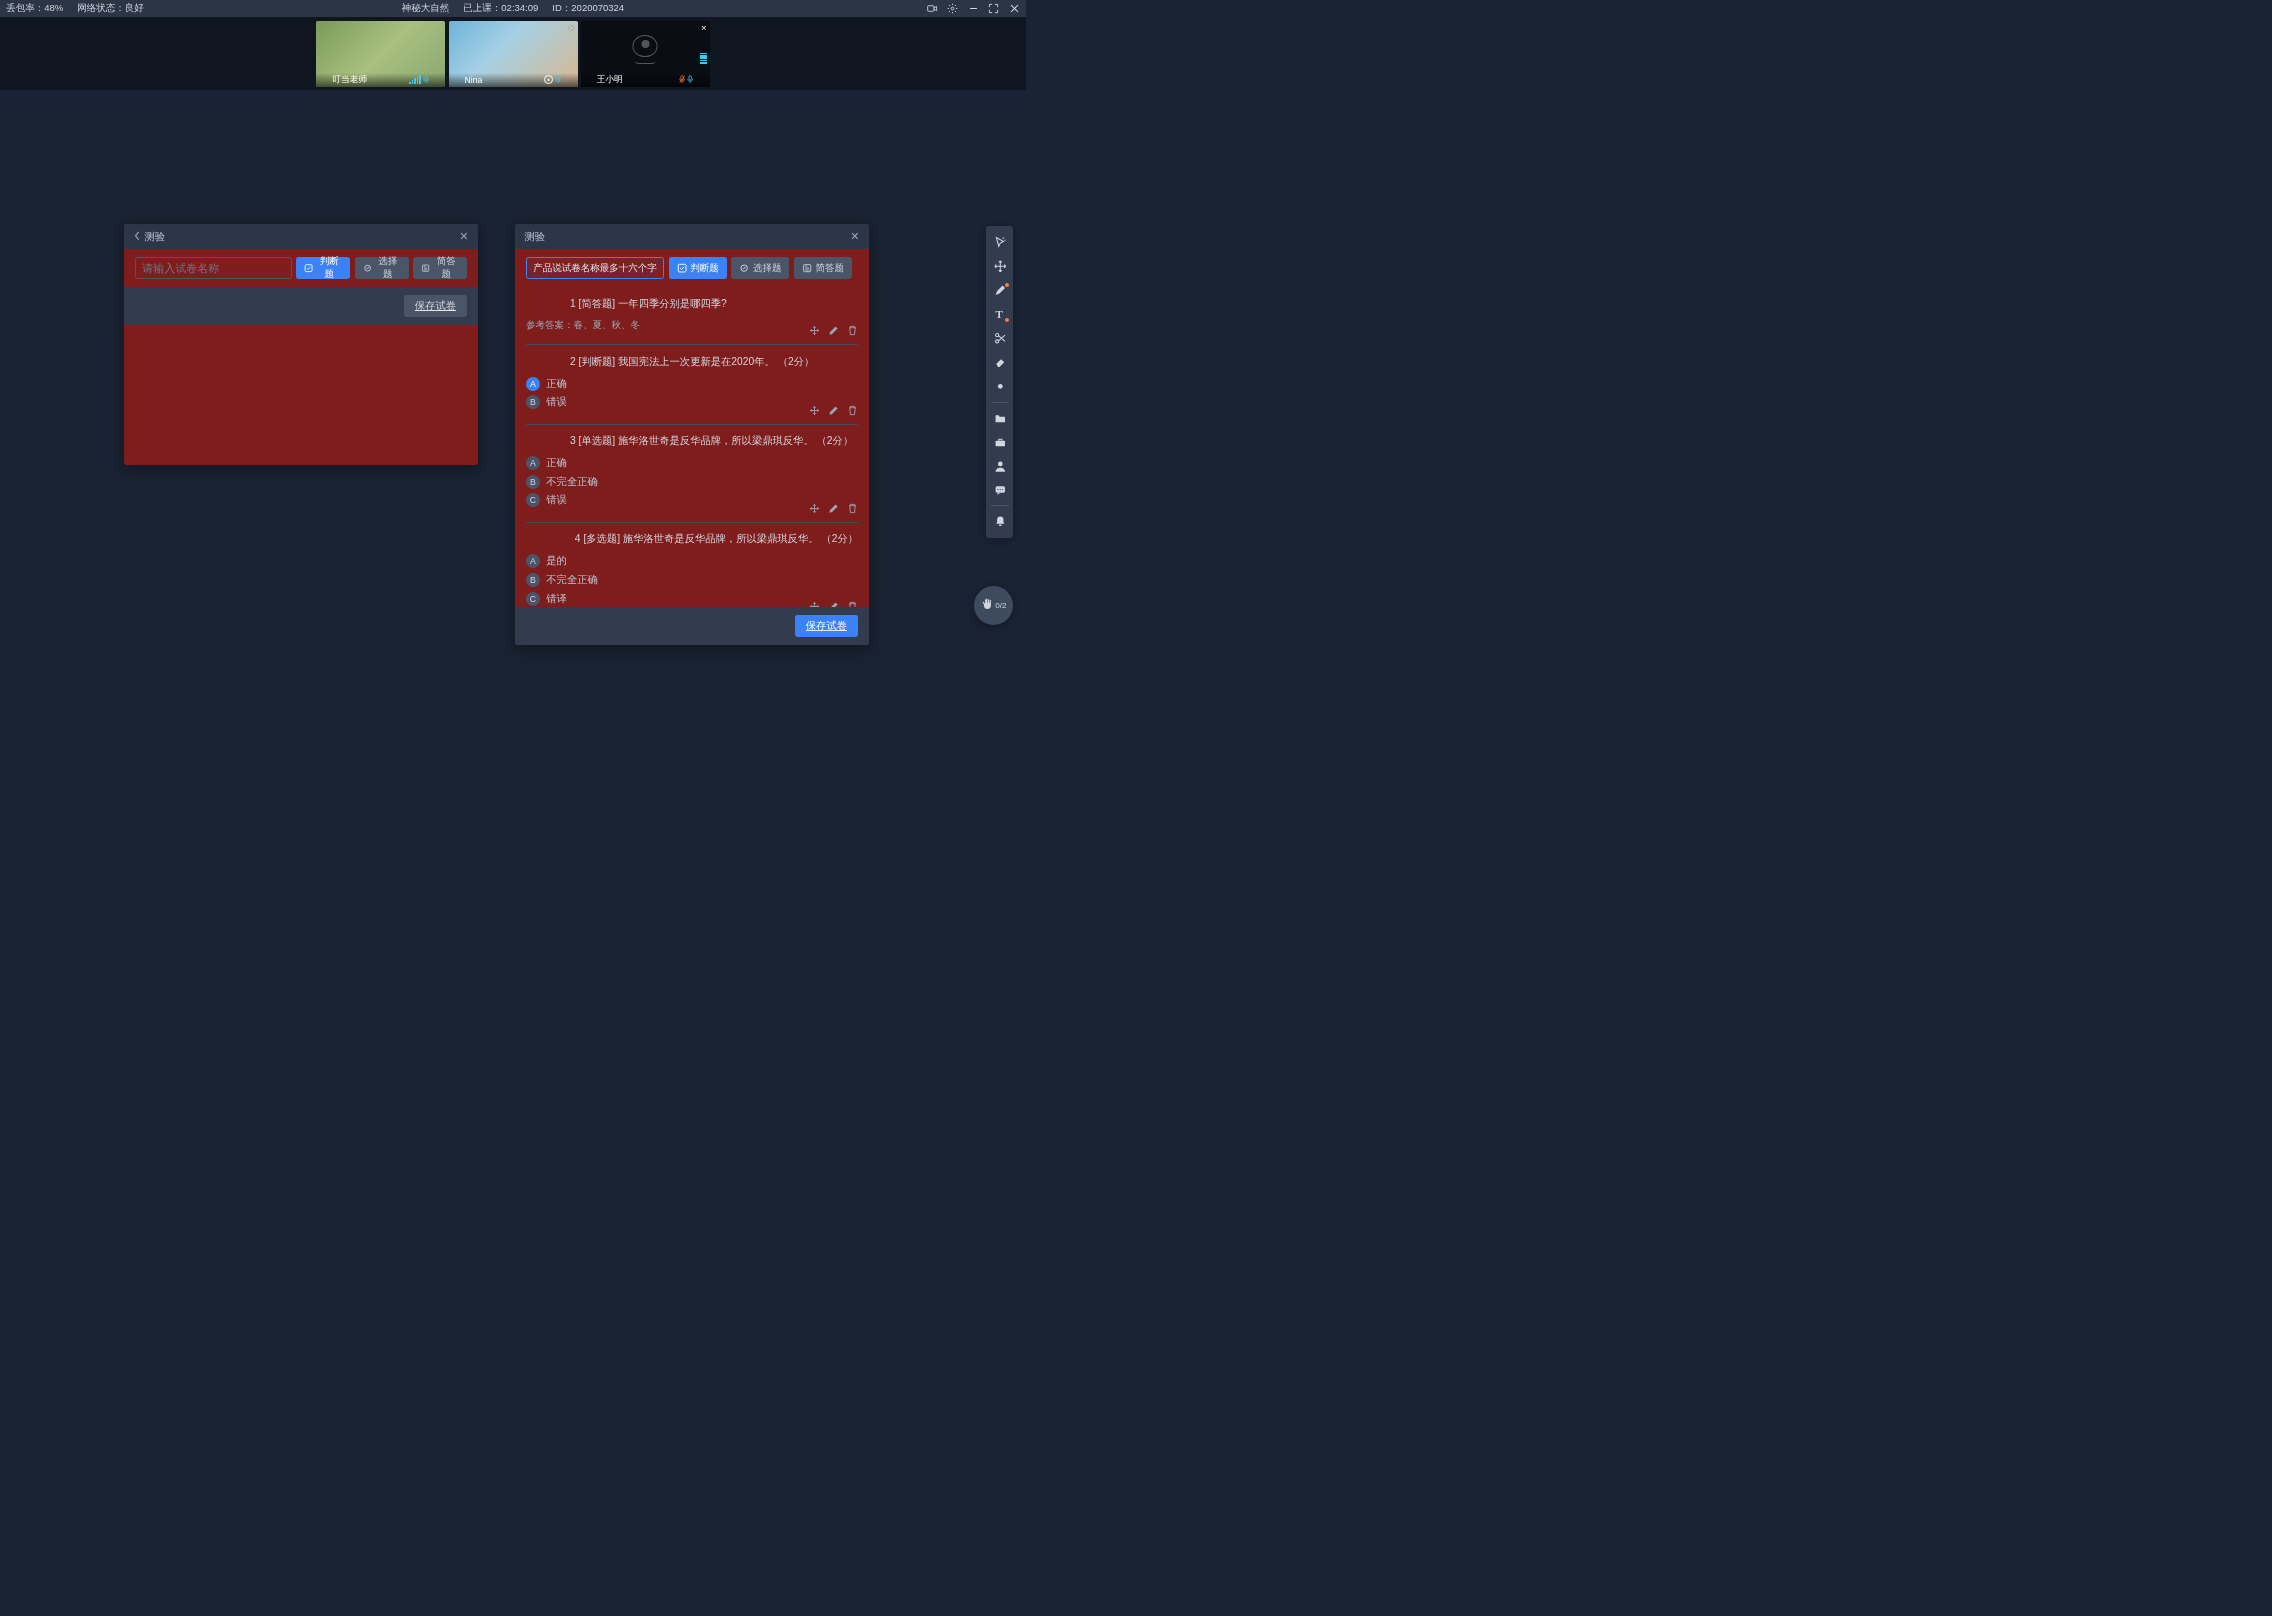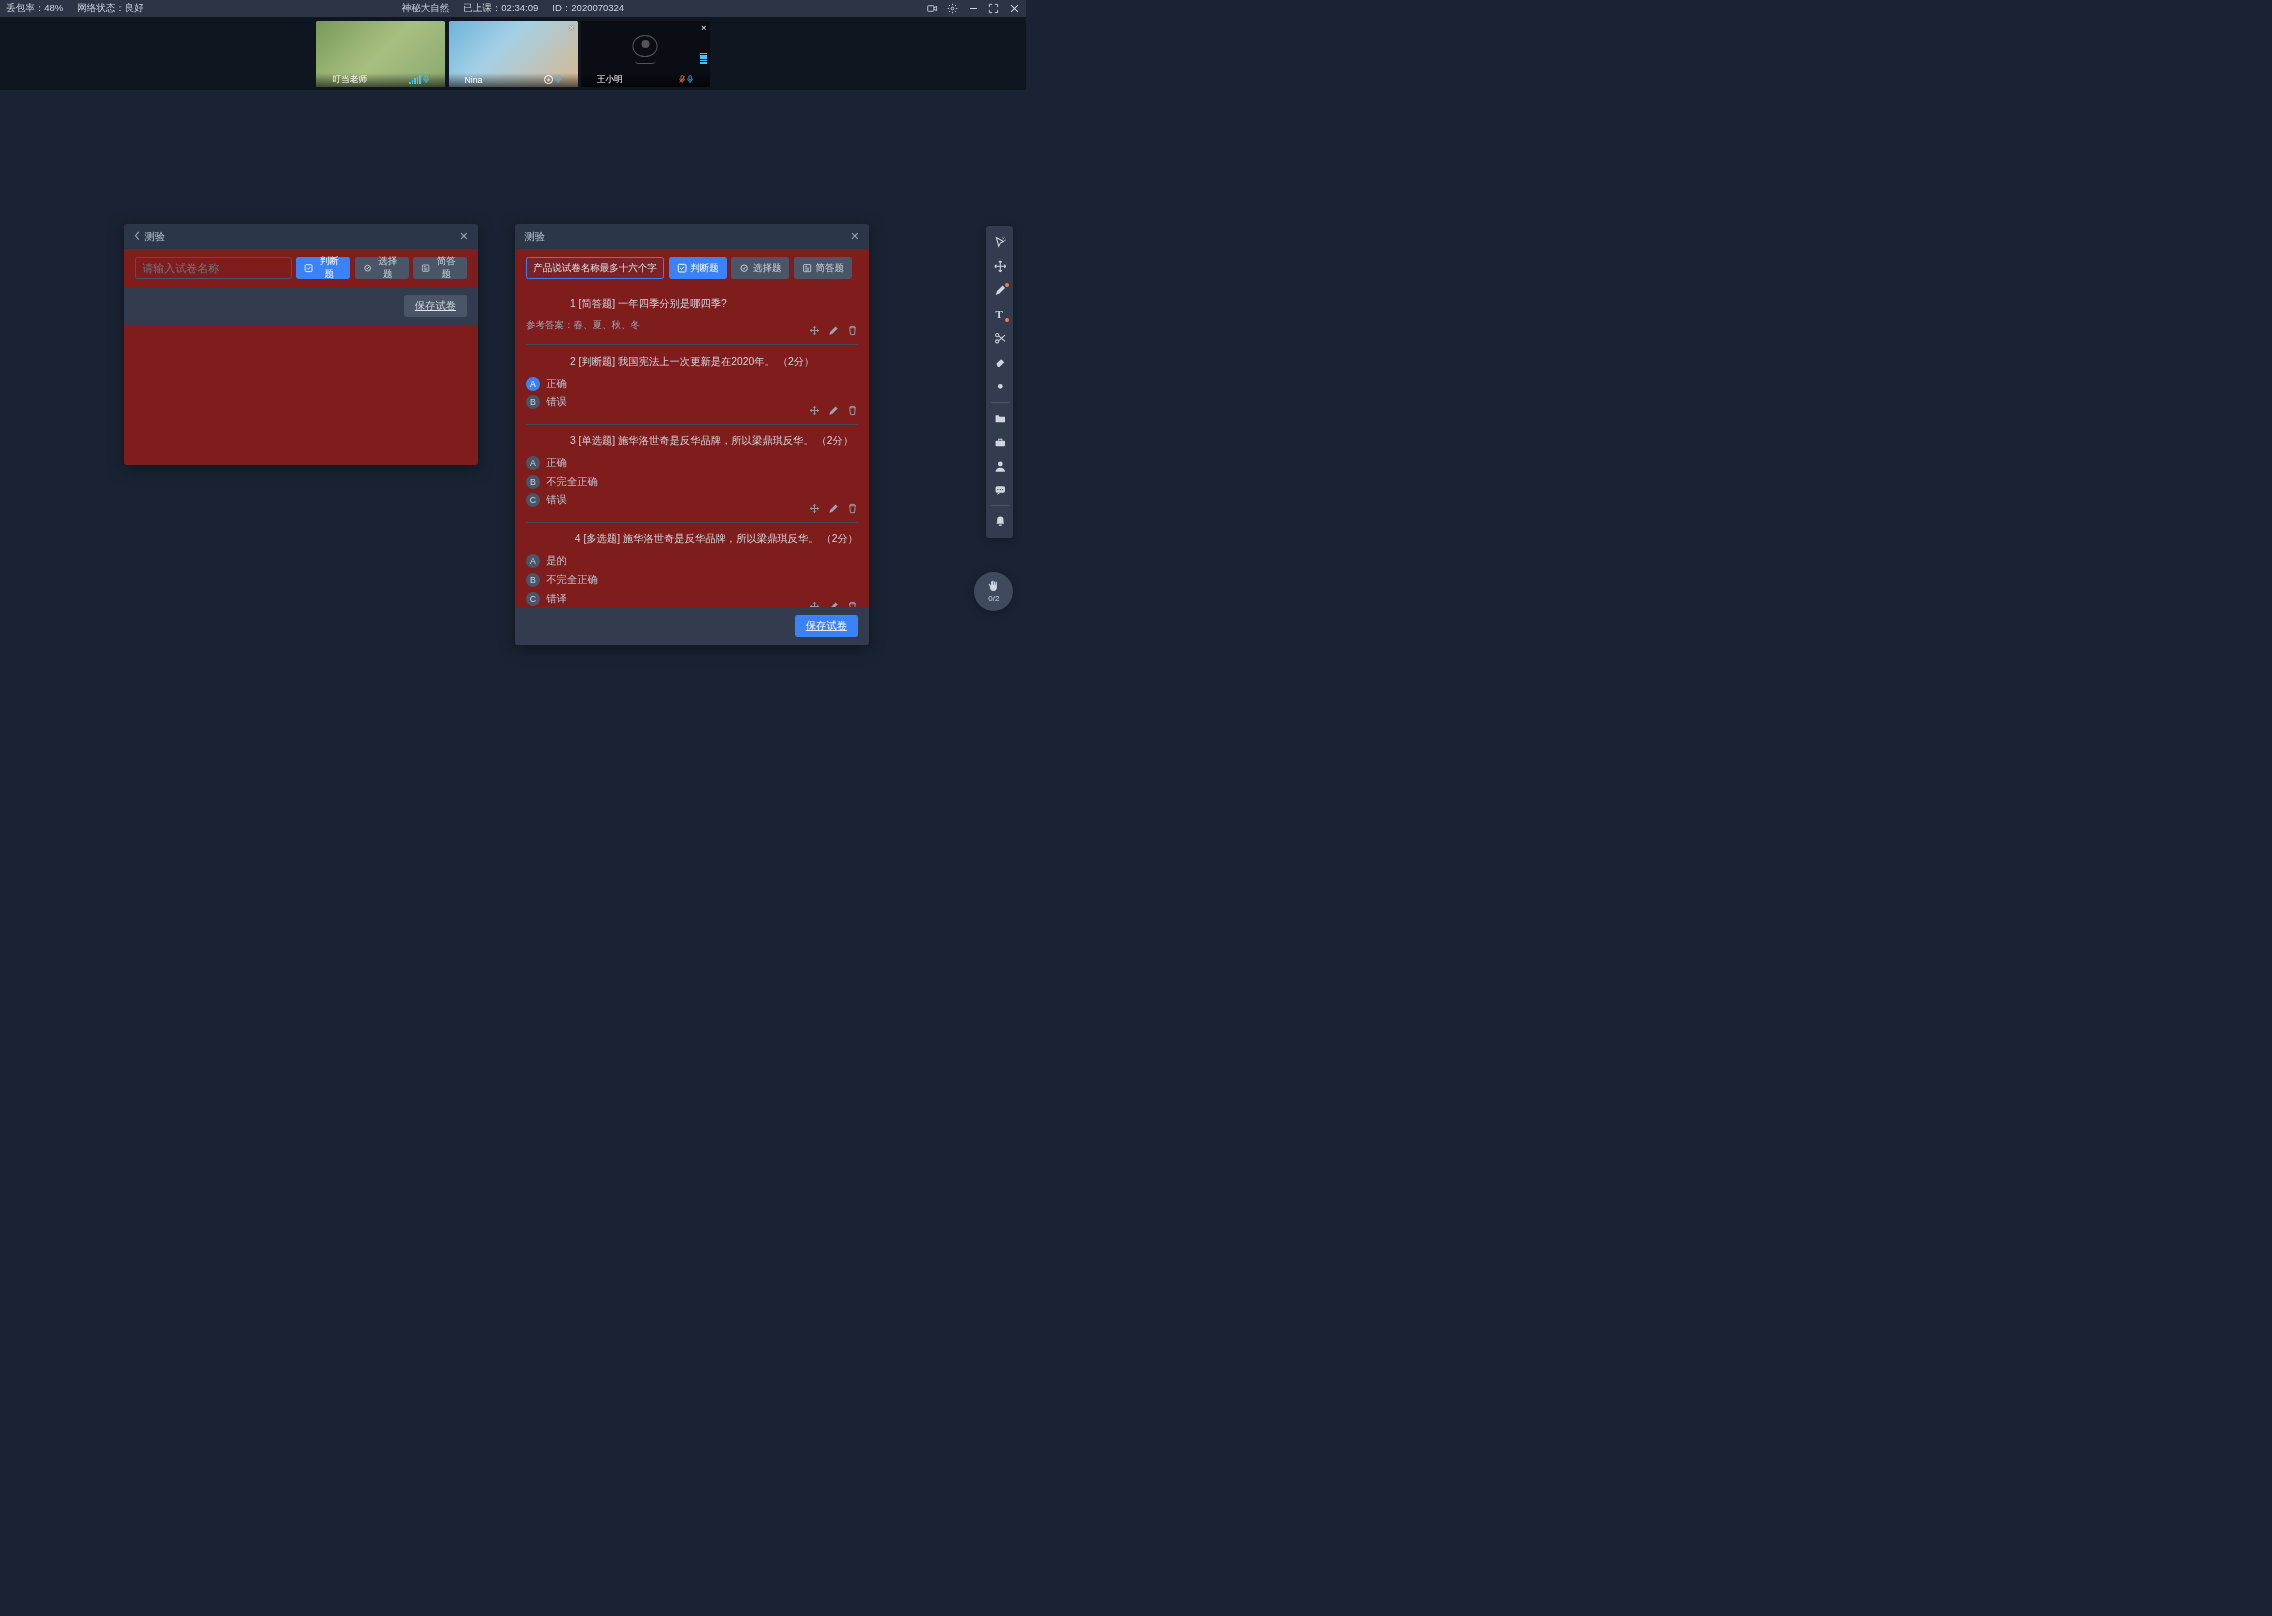--- a/index.html
+++ b/index.html
@@ -174,23 +174,23 @@
 }
 .tool-rail .tool {
   width:27px; height:24px; display:flex; align-items:center; justify-content:center;
   cursor:pointer; color:#cfd6e0; position:relative;
 }
 .tool-rail .divider { width:17.4px; height:0.8px; background:#4a5568; margin:3.2px 0; }
 .tool .dot-accent { position:absolute; width:4px; height:4px; border-radius:50%; background:#ff7a3d; right:4px; top:4.7px; }
 
 
 .hand-bubble {
-  position:absolute; right:12.6px; bottom:118px;
+  position:absolute; right:12.6px; bottom:104px;
   width:39px; height:39px; border-radius:50%;
-  background:#3e4a5e; display:flex; flex-direction:column;
+  background:#3e4a5e; display:flex; 
   align-items:center; justify-content:center; color:#cfd6e0; font-size:8px;
   cursor:pointer;
   box-shadow: 0 1.6px 8px rgba(0,0,0,0.3);
 }
 .hand-bubble svg { width:14px; height:14px; margin-bottom:0.8px; }
 
 
 .panel-body::-webkit-scrollbar { width:4.7px; }
 .panel-body::-webkit-scrollbar-thumb { background:#4a5568; border-radius:2.4px; }
 </style>

